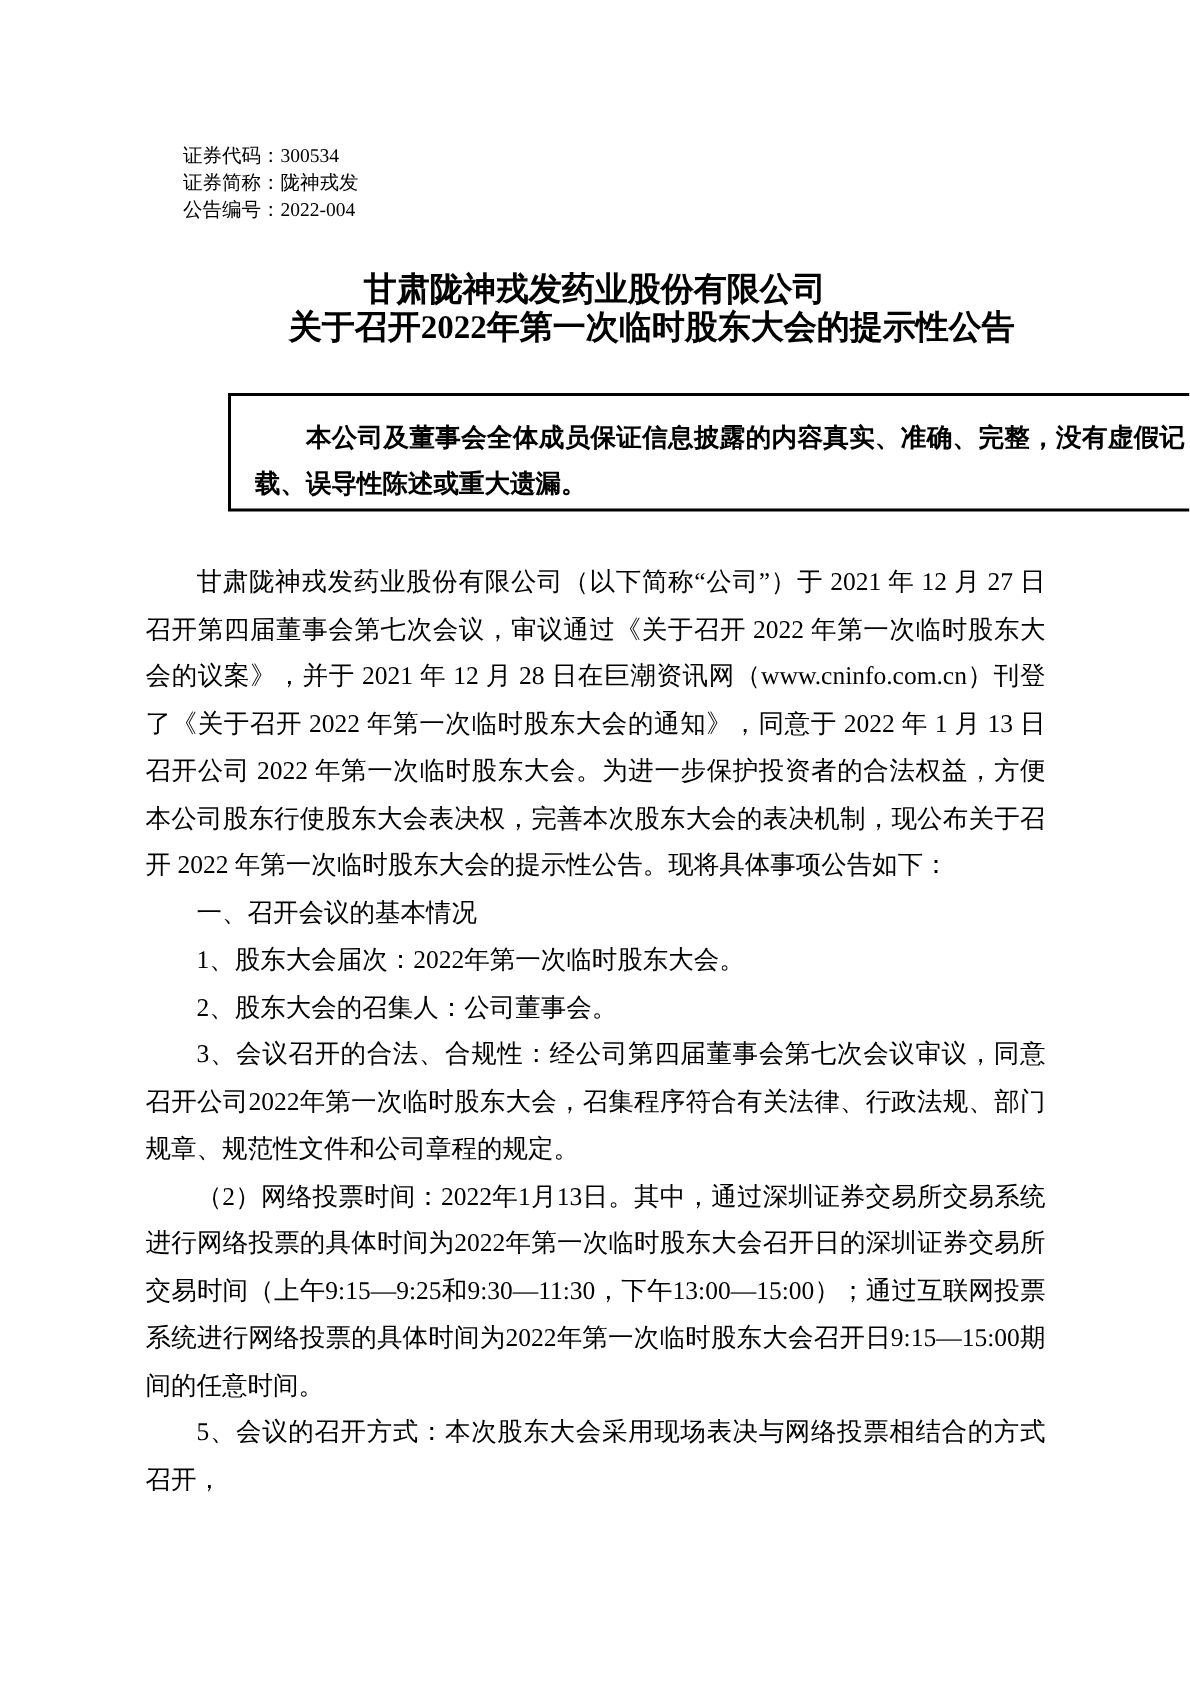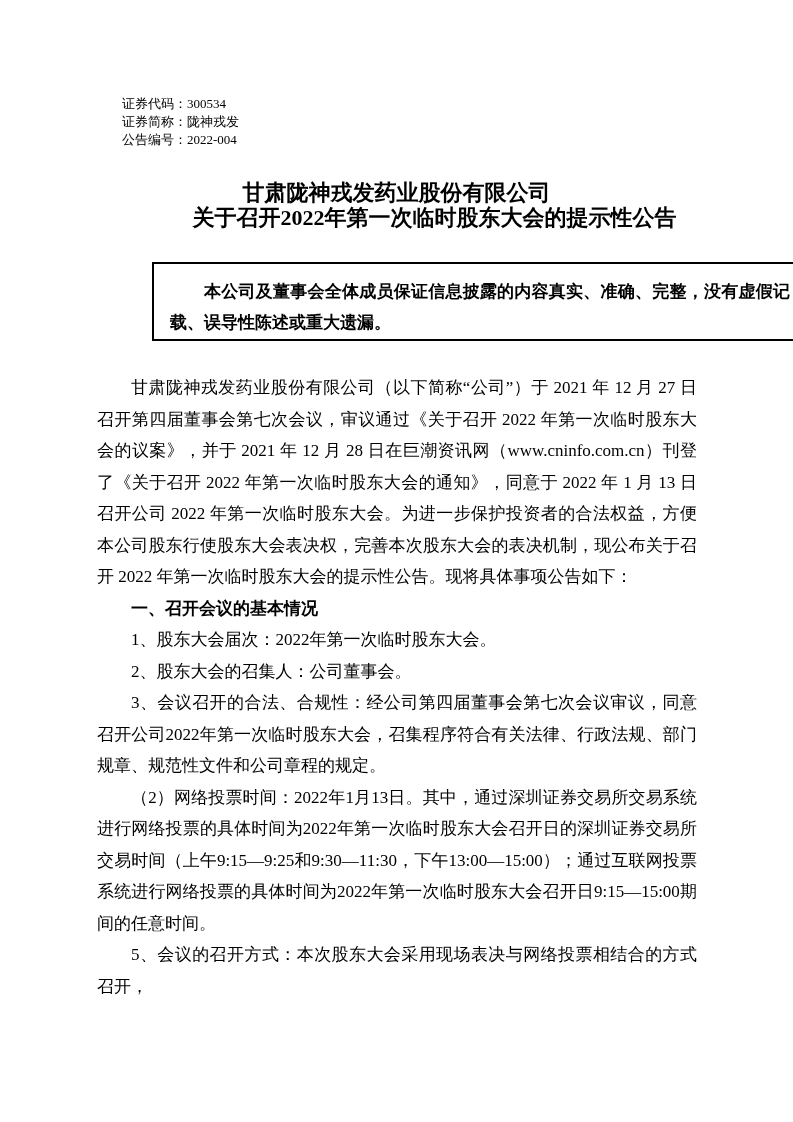--- a/index.html
+++ b/index.html
@@ -63,21 +63,21 @@
     line-height: 31.5px;
     text-align: justify;
   }
   .body-text p {
     margin: 0;
     text-indent: 2em;
   }
   .section-heading {
     margin: 14px 0 0 0;
     text-indent: 2em;
-    font-weight: bold;
+    font-weight: normal;
   }
 </style>
 </head>
 <body>
 
 <div class="page">
 
   <div class="meta-line">
     <span>证券代码：300534</span>
     <span>证券简称：陇神戎发</span>

